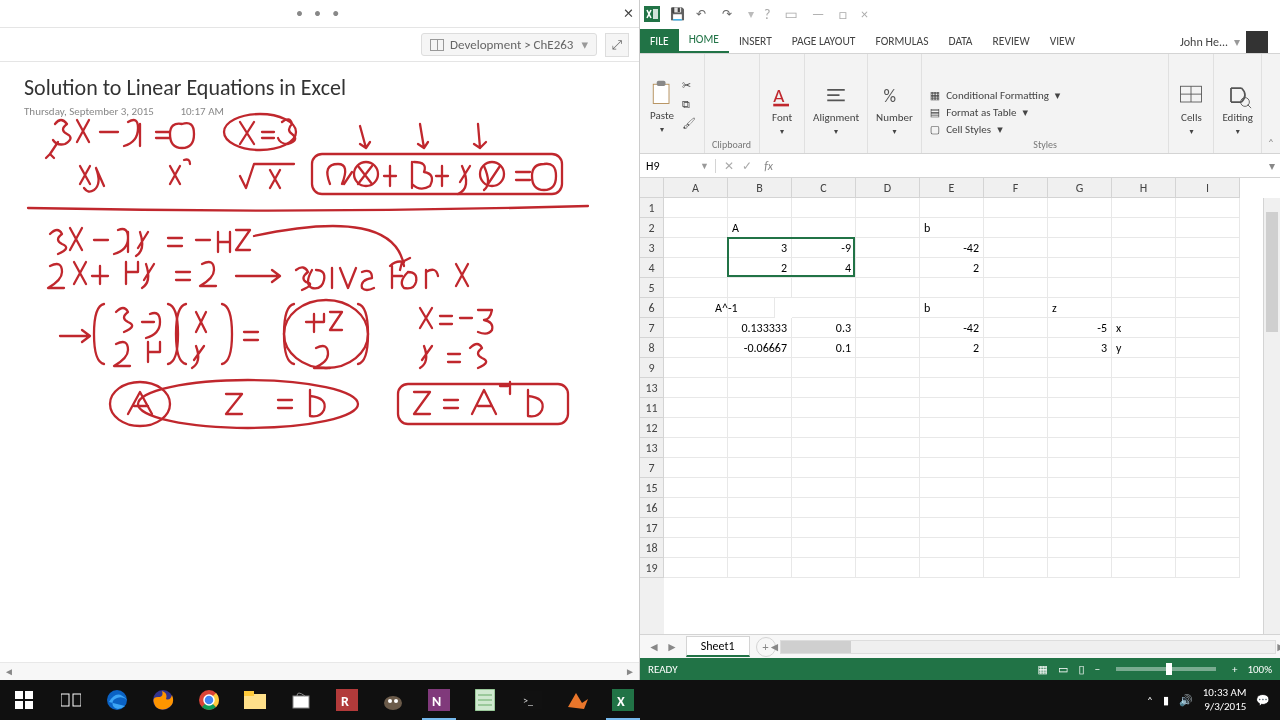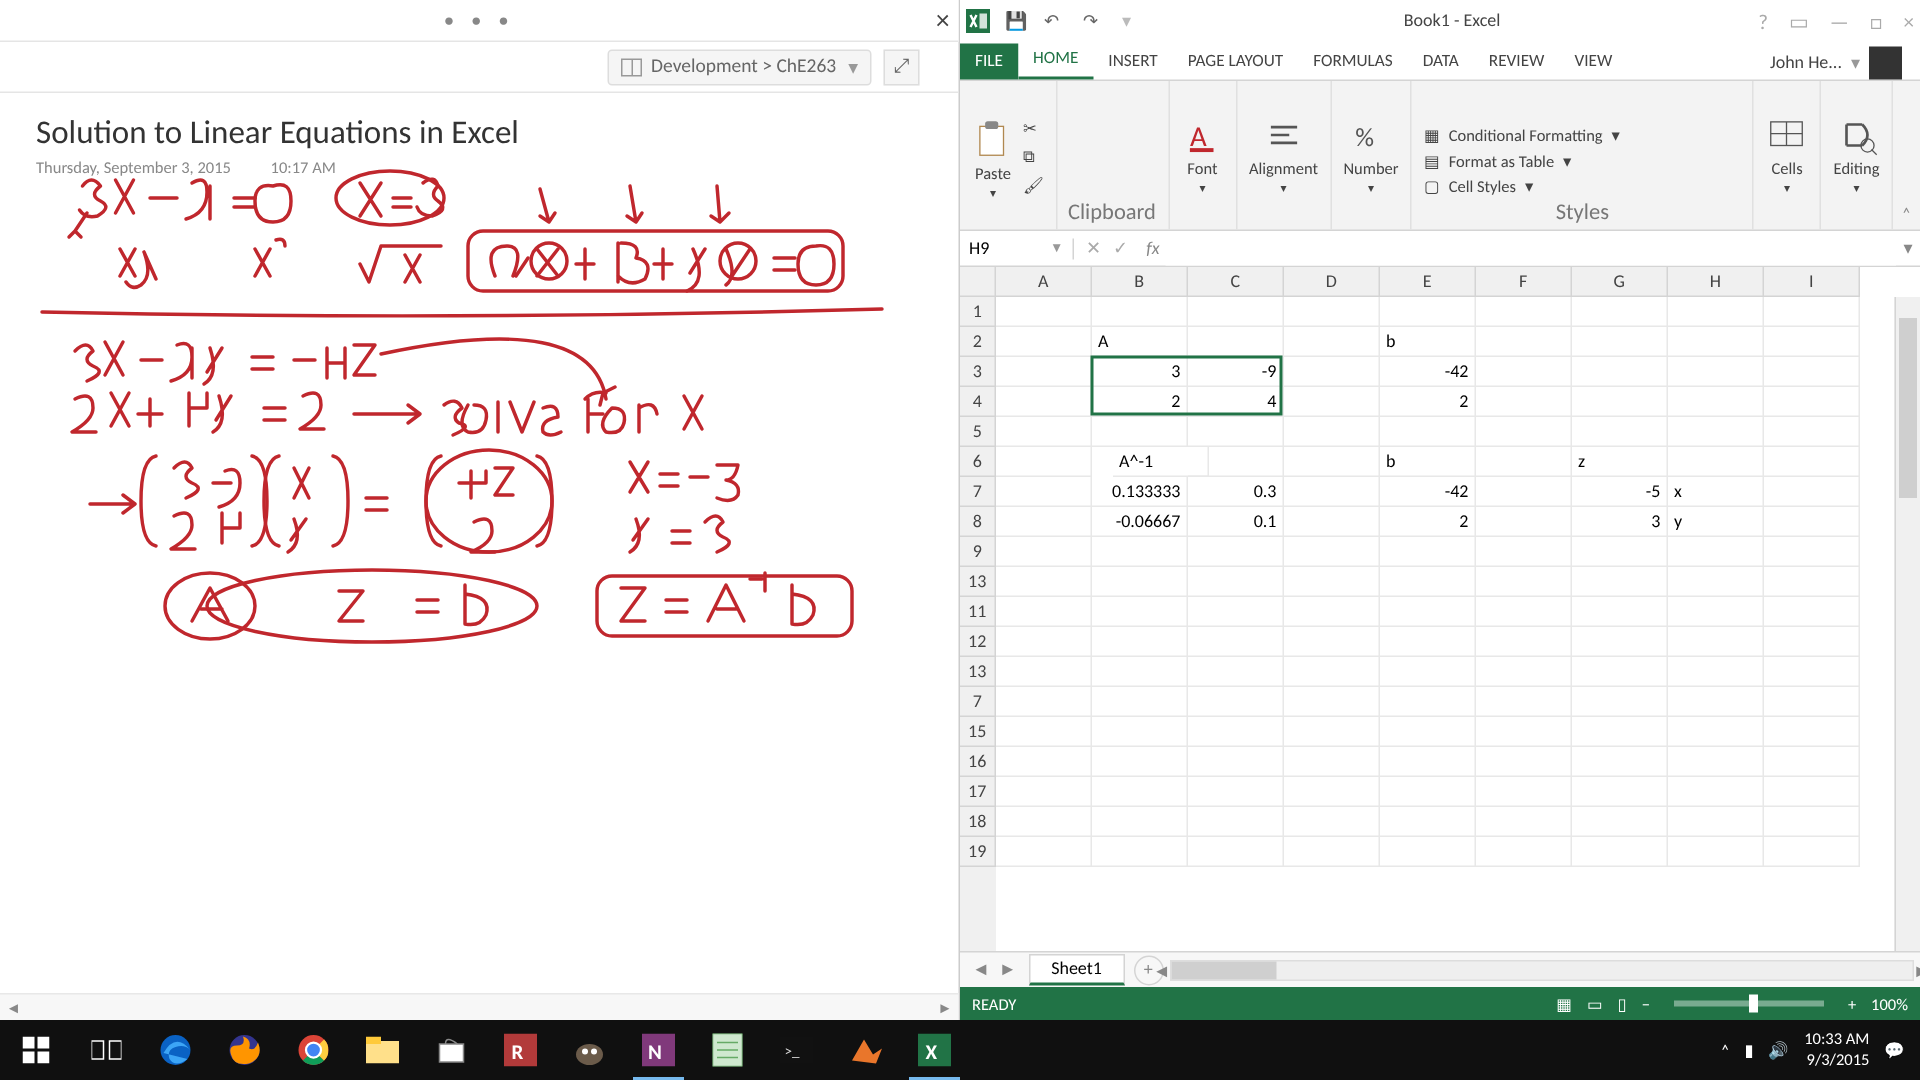--- a/index.html
+++ b/index.html
@@ -5,21 +5,21 @@
 * { margin: 0; padding: 0; box-sizing: border-box; font-family: "Segoe UI", Calibri, sans-serif; }
 body { width: 1280px; height: 720px; background: #000; overflow: hidden; position: relative; }
 .desktop { width: 1280px; height: 680px; display: flex; background: #fff; }
 .left-pane { width: 640px; height: 680px; background: #fff; display: flex; flex-direction: column; border-right: 1px solid #ccc; }
 .right-pane { width: 640px; height: 680px; background: #fff; display: flex; flex-direction: column; }
 
 
 .on-top { height: 28px; background: #fff; border-bottom: 1px solid #e5e5e5; display: flex; align-items: center; justify-content: center; position: relative; }
 .on-dots { color: #888; letter-spacing: 4px; font-size: 14px; }
 .on-close { position: absolute; right: 6px; top: 2px; font-size: 18px; color: #444; cursor: pointer; }
-.on-crumb { height: 34px; display: flex; align-items: center; justify-content: flex-end; padding: 0 26px; gap: 8px; border-bottom: 1px solid #e5e5e5; }
+.on-crumb { height: 34px; display: flex; align-items: center; justify-content: flex-end; padding: 0 10px; gap: 8px; border-bottom: 1px solid #e5e5e5; }
 .crumb-box { display: flex; align-items: center; border: 1px solid #ddd; background: #f5f5f5; padding: 3px 8px; border-radius: 3px; color: #666; font-size: 13px; }
 .crumb-icon { width: 14px; height: 12px; border: 1px solid #999; margin-right: 6px; position: relative; }
 .crumb-icon:after { content: ""; position: absolute; left: 50%; top: 0; bottom: 0; width: 1px; background: #999; }
 .expand-btn { width: 24px; height: 24px; display: flex; align-items: center; justify-content: center; border: 1px solid #ddd; background: #f5f5f5; color: #666; font-size: 13px; }
 .on-body { flex: 1; padding: 12px 24px; position: relative; }
 .on-title { font-size: 22px; color: #333; font-weight: 400; }
 .on-date { font-size: 11px; color: #888; margin-top: 4px; }
 .on-date span { margin-right: 24px; }
 .on-hscroll { height: 18px; border-top: 1px solid #e8e8e8; background: #f7f7f7; display: flex; align-items: center; }
 .hbtn { width: 18px; height: 16px; display: flex; align-items: center; justify-content: center; color: #888; font-size: 10px; }
@@ -35,21 +35,21 @@
 .xl-center-title { flex: 1; text-align: center; color: #444; }
 .xl-winbtns { display: flex; gap: 14px; color: #aaa; font-size: 14px; }
 .xl-tabs { height: 26px; display: flex; align-items: flex-end; background: #fff; border-bottom: 1px solid #d4d4d4; font-size: 12px; padding-right: 6px; }
 .xl-tab { padding: 5px 10px; color: #444; text-transform: uppercase; font-size: 11.5px; }
 .xl-tab.file { background: #217346; color: #fff; }
 .xl-tab.active { color: #217346; border-bottom: 2px solid #217346; background: #fff; }
 .xl-user { margin-left: auto; font-size: 12px; color: #444; padding: 0 6px; display: flex; align-items: center; gap: 6px; }
 .xl-user .avatar { width: 22px; height: 22px; background: #333; }
 .ribbon { height: 100px; background: #f3f3f3; border-bottom: 1px solid #d4d4d4; display: flex; font-size: 11px; color: #444; }
 .rib-group { border-right: 1px solid #e0e0e0; display: flex; flex-direction: column; align-items: center; justify-content: flex-end; padding: 4px 8px 2px; }
-.rib-lbl { color: #777; font-size: 15px; margin-top: 2px; }
+.rib-lbl { color: #777; font-size: 10px; margin-top: 2px; }
 .rib-big { display: flex; flex-direction: column; align-items: center; gap: 2px; padding-top: 4px; }
 .rib-big svg { width: 28px; height: 28px; }
 .rib-small { display: flex; flex-direction: column; gap: 6px; align-items: flex-start; }
 .rib-small div { display: flex; align-items: center; gap: 4px; }
 .rib-styles { flex: 1; }
 .rib-styles-rows { display: flex; flex-direction: column; gap: 4px; padding-top: 4px; align-self: stretch; }
 .rib-styles-rows div { display: flex; align-items: center; gap: 6px; }
 .ribbon-collapse { width: 18px; display: flex; align-items: flex-end; justify-content: center; padding-bottom: 4px; color: #888; }
 .namebox-row { height: 24px; display: flex; align-items: center; border-bottom: 1px solid #d4d4d4; font-size: 12px; }
 .namebox { width: 76px; border-right: 1px solid #d4d4d4; padding: 0 6px; display: flex; align-items: center; justify-content: space-between; }
@@ -244,21 +244,20 @@
         <svg viewBox="0 0 16 16">
             <rect width="16" height="16" fill="#217346"></rect>
             <path d="M3 4 L7 12 M7 4 L3 12" stroke="#fff" stroke-width="1.6"></path>
             <rect x="9" y="3" width="5" height="10" fill="#fff" opacity=".8"></rect>
           </svg>
         <span class="glyph">💾</span>
         <span class="glyph">↶</span>
         <span class="glyph">↷</span>
         <span class="glyph" style="color:#bbb">▾</span>
       </div>
-      <div class="xl-center-title">Book1 - Excel</div>
       <div class="xl-winbtns">
         <span>?</span>
         <span>▭</span>
         <span>—</span>
         <span>□</span>
         <span>×</span>
       </div>
     </div>
     <div class="xl-tabs">
       <div class="xl-tab file">FILE</div>
@@ -449,21 +448,21 @@
           <div class="cell" style="left: 0px; top: 80px;"></div>
           <div class="cell" style="left: 64px; top: 80px;"></div>
           <div class="cell" style="left: 128px; top: 80px;"></div>
           <div class="cell" style="left: 192px; top: 80px;"></div>
           <div class="cell" style="left: 256px; top: 80px;"></div>
           <div class="cell" style="left: 320px; top: 80px;"></div>
           <div class="cell" style="left: 384px; top: 80px;"></div>
           <div class="cell" style="left: 448px; top: 80px;"></div>
           <div class="cell" style="left: 512px; top: 80px;"></div>
           <div class="cell" style="left: 0px; top: 100px;"></div>
-          <div class="cell" style="left: 78px; top: 100px;">A^-1</div>
+          <div class="cell" style="left: 47px; top: 100px;">A^-1</div>
           <div class="cell" style="left: 128px; top: 100px;"></div>
           <div class="cell" style="left: 192px; top: 100px;"></div>
           <div class="cell" style="left: 256px; top: 100px;">b</div>
           <div class="cell" style="left: 320px; top: 100px;"></div>
           <div class="cell" style="left: 384px; top: 100px;">z</div>
           <div class="cell" style="left: 448px; top: 100px;"></div>
           <div class="cell" style="left: 512px; top: 100px;"></div>
           <div class="cell" style="left: 0px; top: 120px;"></div>
           <div class="cell num" style="left: 64px; top: 120px;">0.133333</div>
           <div class="cell num" style="left: 128px; top: 120px;">0.3</div>

